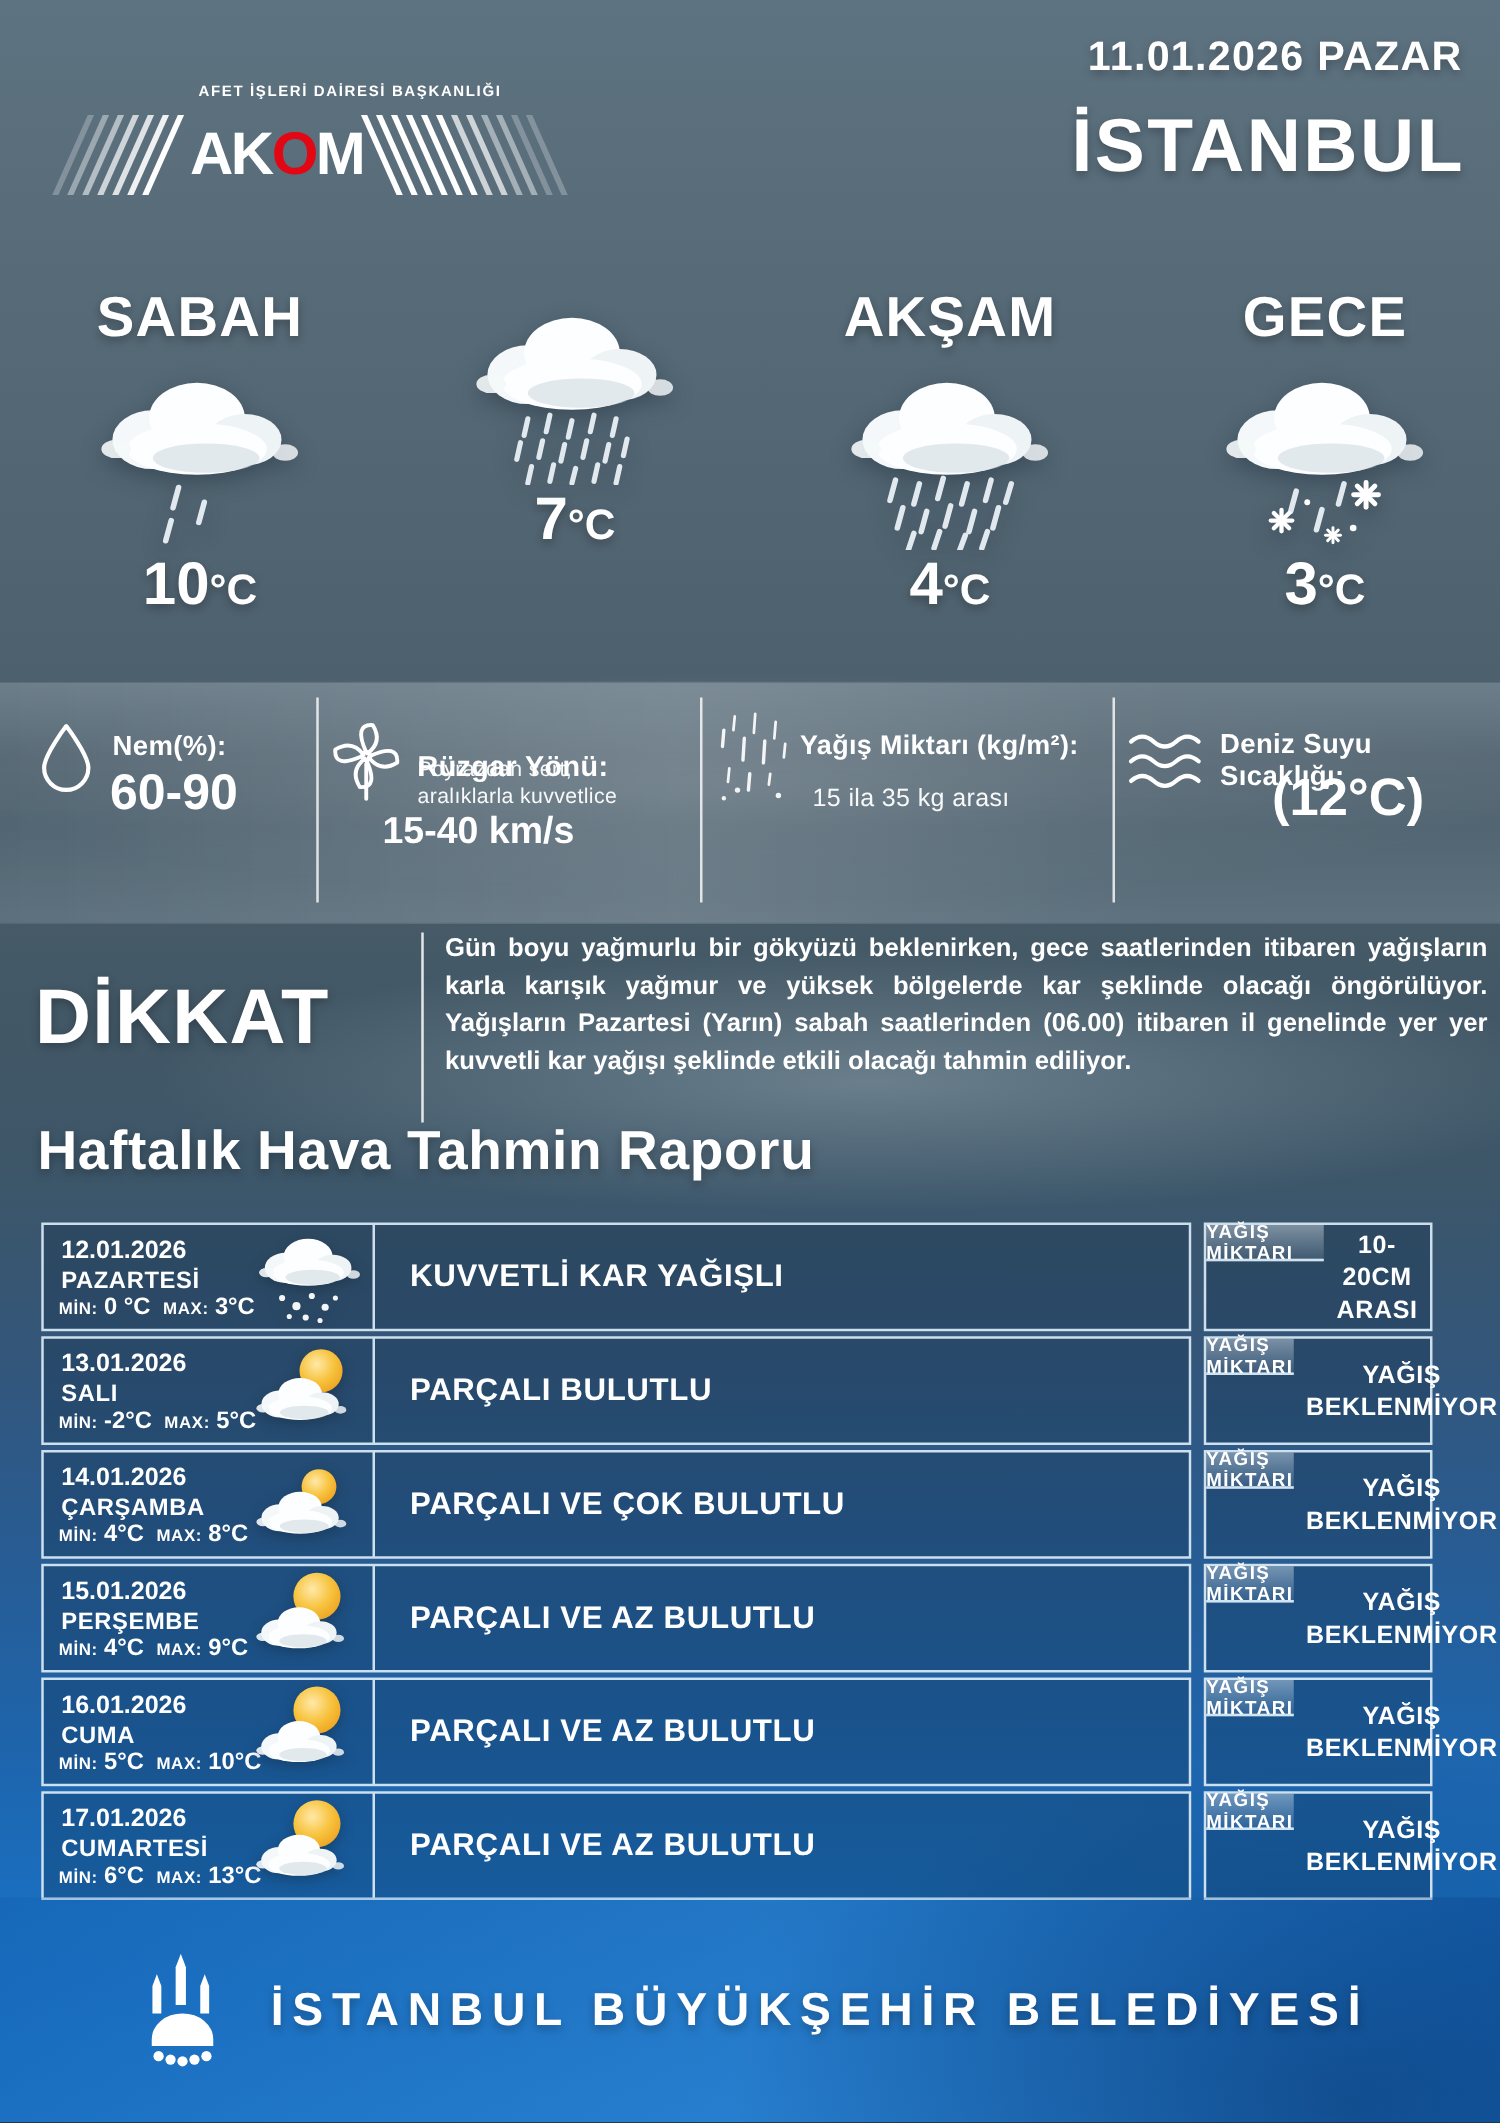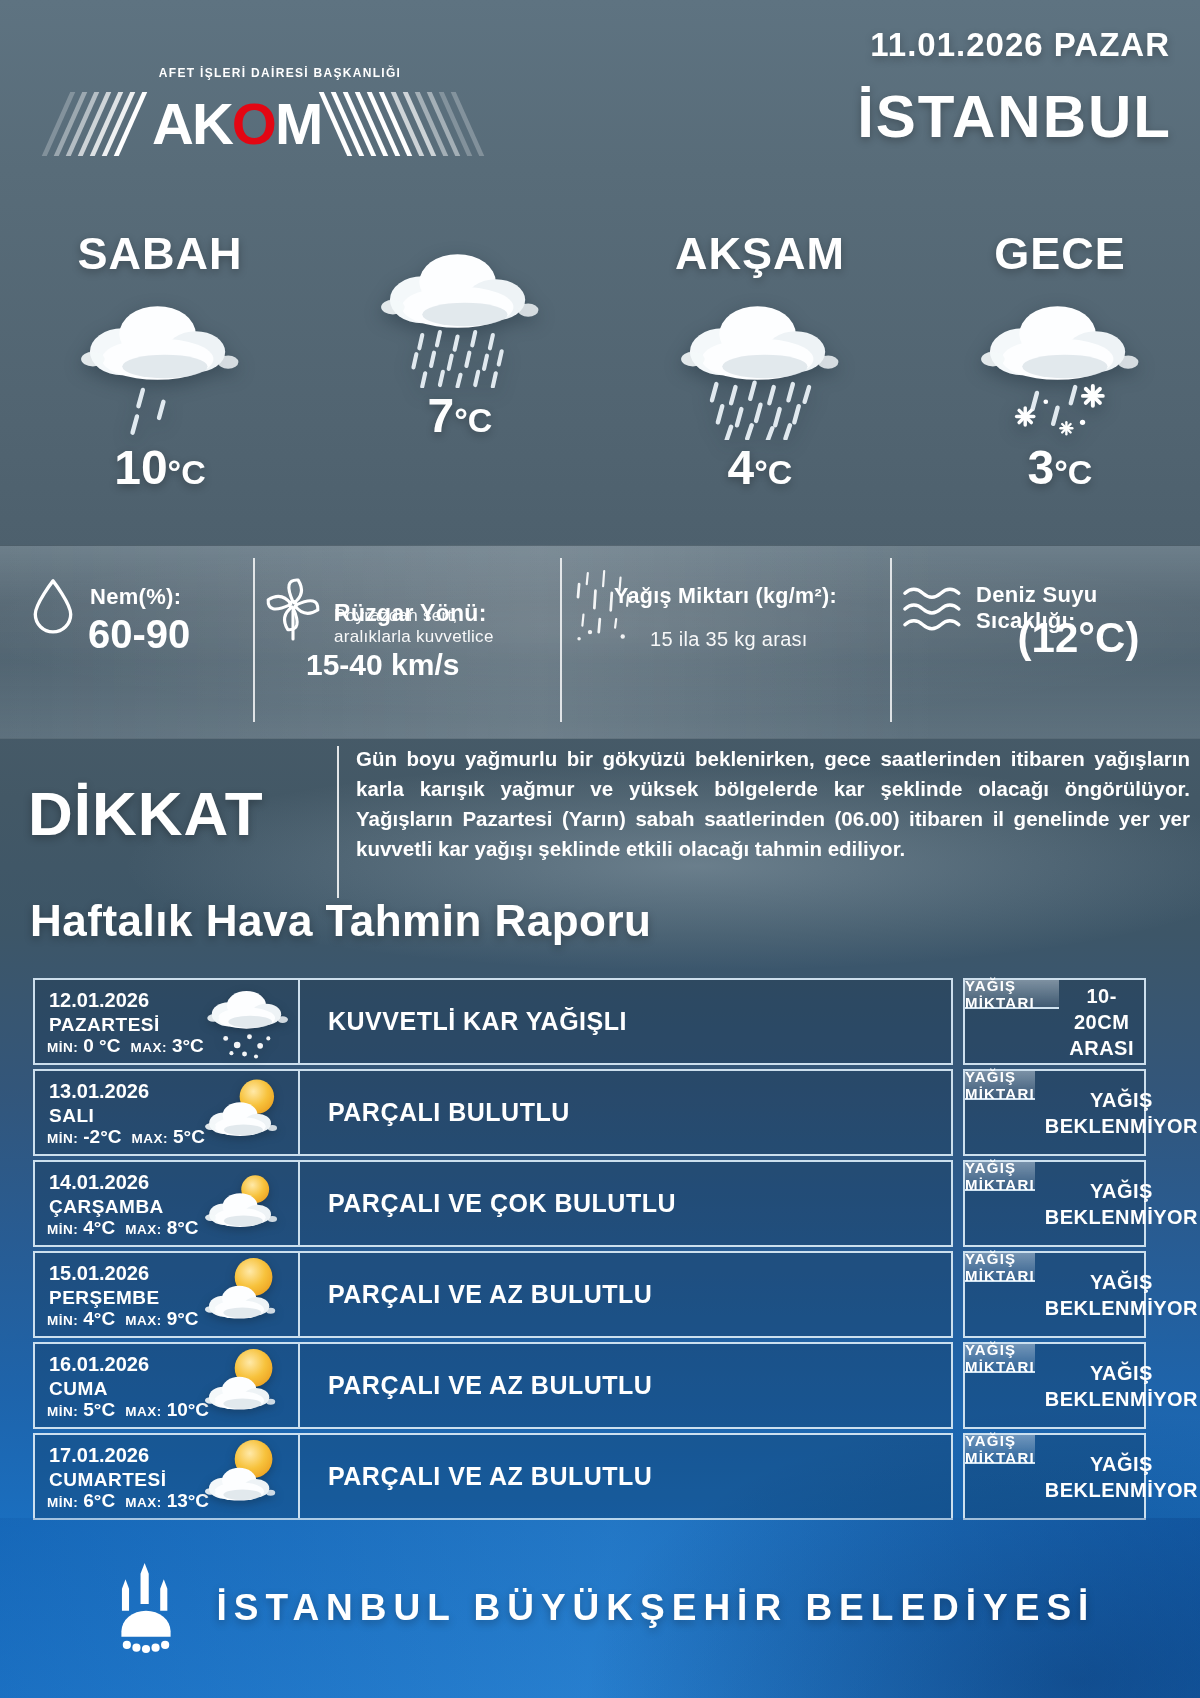--- a/index.html
+++ b/index.html
@@ -20,21 +20,21 @@
   .akom{left:56px;top:88px;display:flex;align-items:center;height:72px;}
   .slashes{display:flex;align-items:center;height:66px;}
   .slash{width:5px;height:64px;background:#fff;margin-right:7px;}
   .sl-left .slash{transform:skewX(-24deg);}
   .sl-right .slash{transform:skewX(24deg);}
   .sl-left .slash:nth-child(1){opacity:.25}.sl-left .slash:nth-child(2){opacity:.4}
   .sl-left .slash:nth-child(3){opacity:.55}.sl-left .slash:nth-child(4){opacity:.7}
   .sl-left .slash:nth-child(5){opacity:.8}.sl-left .slash:nth-child(6){opacity:.9}
   .sl-right .slash:nth-child(n+7){opacity:.7}.sl-right .slash:nth-child(n+9){opacity:.45}
   .sl-right .slash:nth-child(n+11){opacity:.25}
-  .akom-text{font-size:58px;letter-spacing:-2px;margin:0 12px;line-height:66px;}
+  .akom-text{font-size:48px;letter-spacing:-2px;margin:0 12px;line-height:66px;}
   .akom-o{color:#e30613;}
   .hdr-date{right:30px;top:26px;font-size:33px;letter-spacing:1px;}
   .hdr-city{right:28px;top:82px;font-size:60px;letter-spacing:2px;}
 
   
   .periods{left:0;top:228px;width:1200px;display:flex;}
   .period{flex:1;text-align:center;padding-left:20px;}
   .p-label{font-size:45px;letter-spacing:1px;}
   .p-icon{display:block;margin:10px auto 0;width:225px;height:150px;
           filter:drop-shadow(0 6px 9px rgba(15,30,40,0.35));}
@@ -270,21 +270,21 @@
       <line x1="16" y1="44" x2="15" y2="54" stroke-width="2"></line>
       <line x1="31" y1="48" x2="30" y2="60" stroke-width="2.5"></line>
       <line x1="46" y1="48" x2="45" y2="56" stroke-width="2"></line>
     </g>
     <g fill="#fff" opacity="0.9">
       <circle cx="22" cy="60" r="2"></circle>
         <circle cx="52" cy="64" r="2"></circle>
         <circle cx="12" cy="66" r="1.6"></circle>
     </g>
   </svg>
-  <div class="abs m-label" style="left:614px;top:584px;font-size:21.5px;">Yağış Miktarı (kg/m²):</div>
+  <div class="abs m-label" style="left:640px;top:584px;font-size:21.5px;">Yağış Miktarı (kg/m²):</div>
   <div class="abs m-sub" style="left:650px;top:628px;font-size:20px;">15 ila 35 kg arası</div>
 
   <svg class="abs" style="left:900px;top:582px;width:66px;height:54px;" viewBox="0 0 58 48">
     <g stroke="#fff" stroke-width="3" fill="none" stroke-linecap="round">
       <path d="M4 10 q8 -7 16 0 t16 0 t16 0"></path>
       <path d="M4 24 q8 -7 16 0 t16 0 t16 0"></path>
       <path d="M4 38 q8 -7 16 0 t16 0 t16 0"></path>
     </g>
   </svg>
   <div class="abs m-label" style="left:976px;top:582px;">Deniz Suyu Sıcaklığı:</div>

